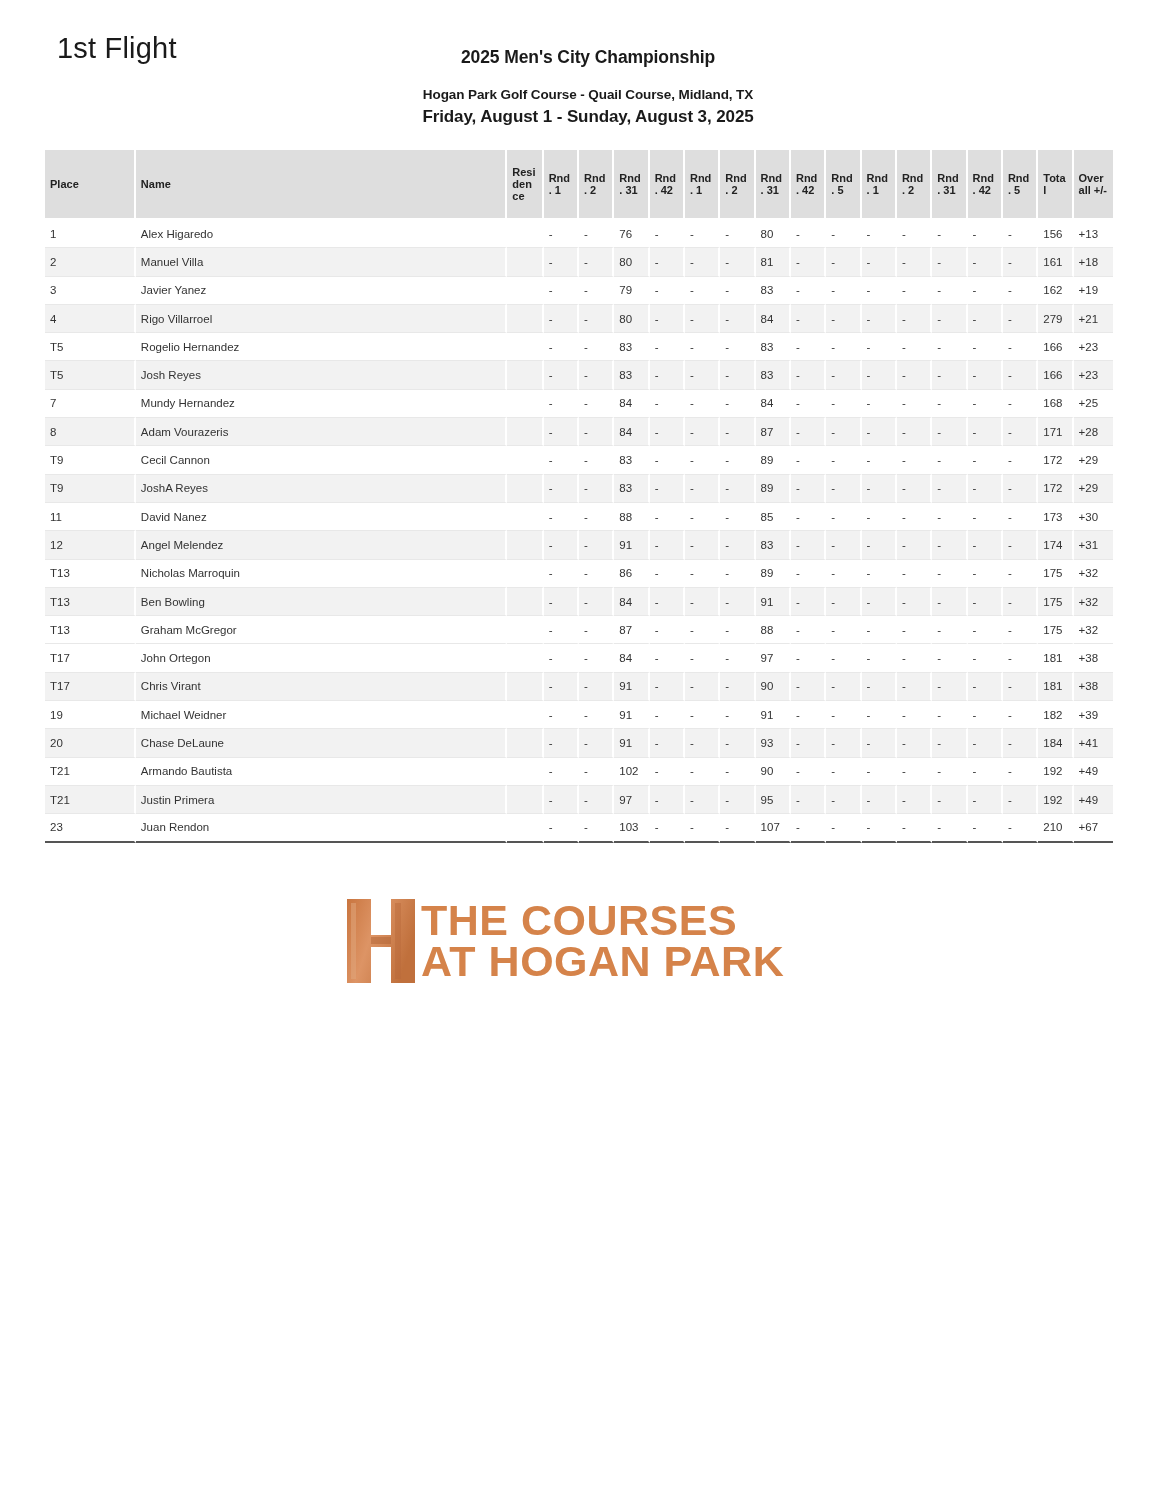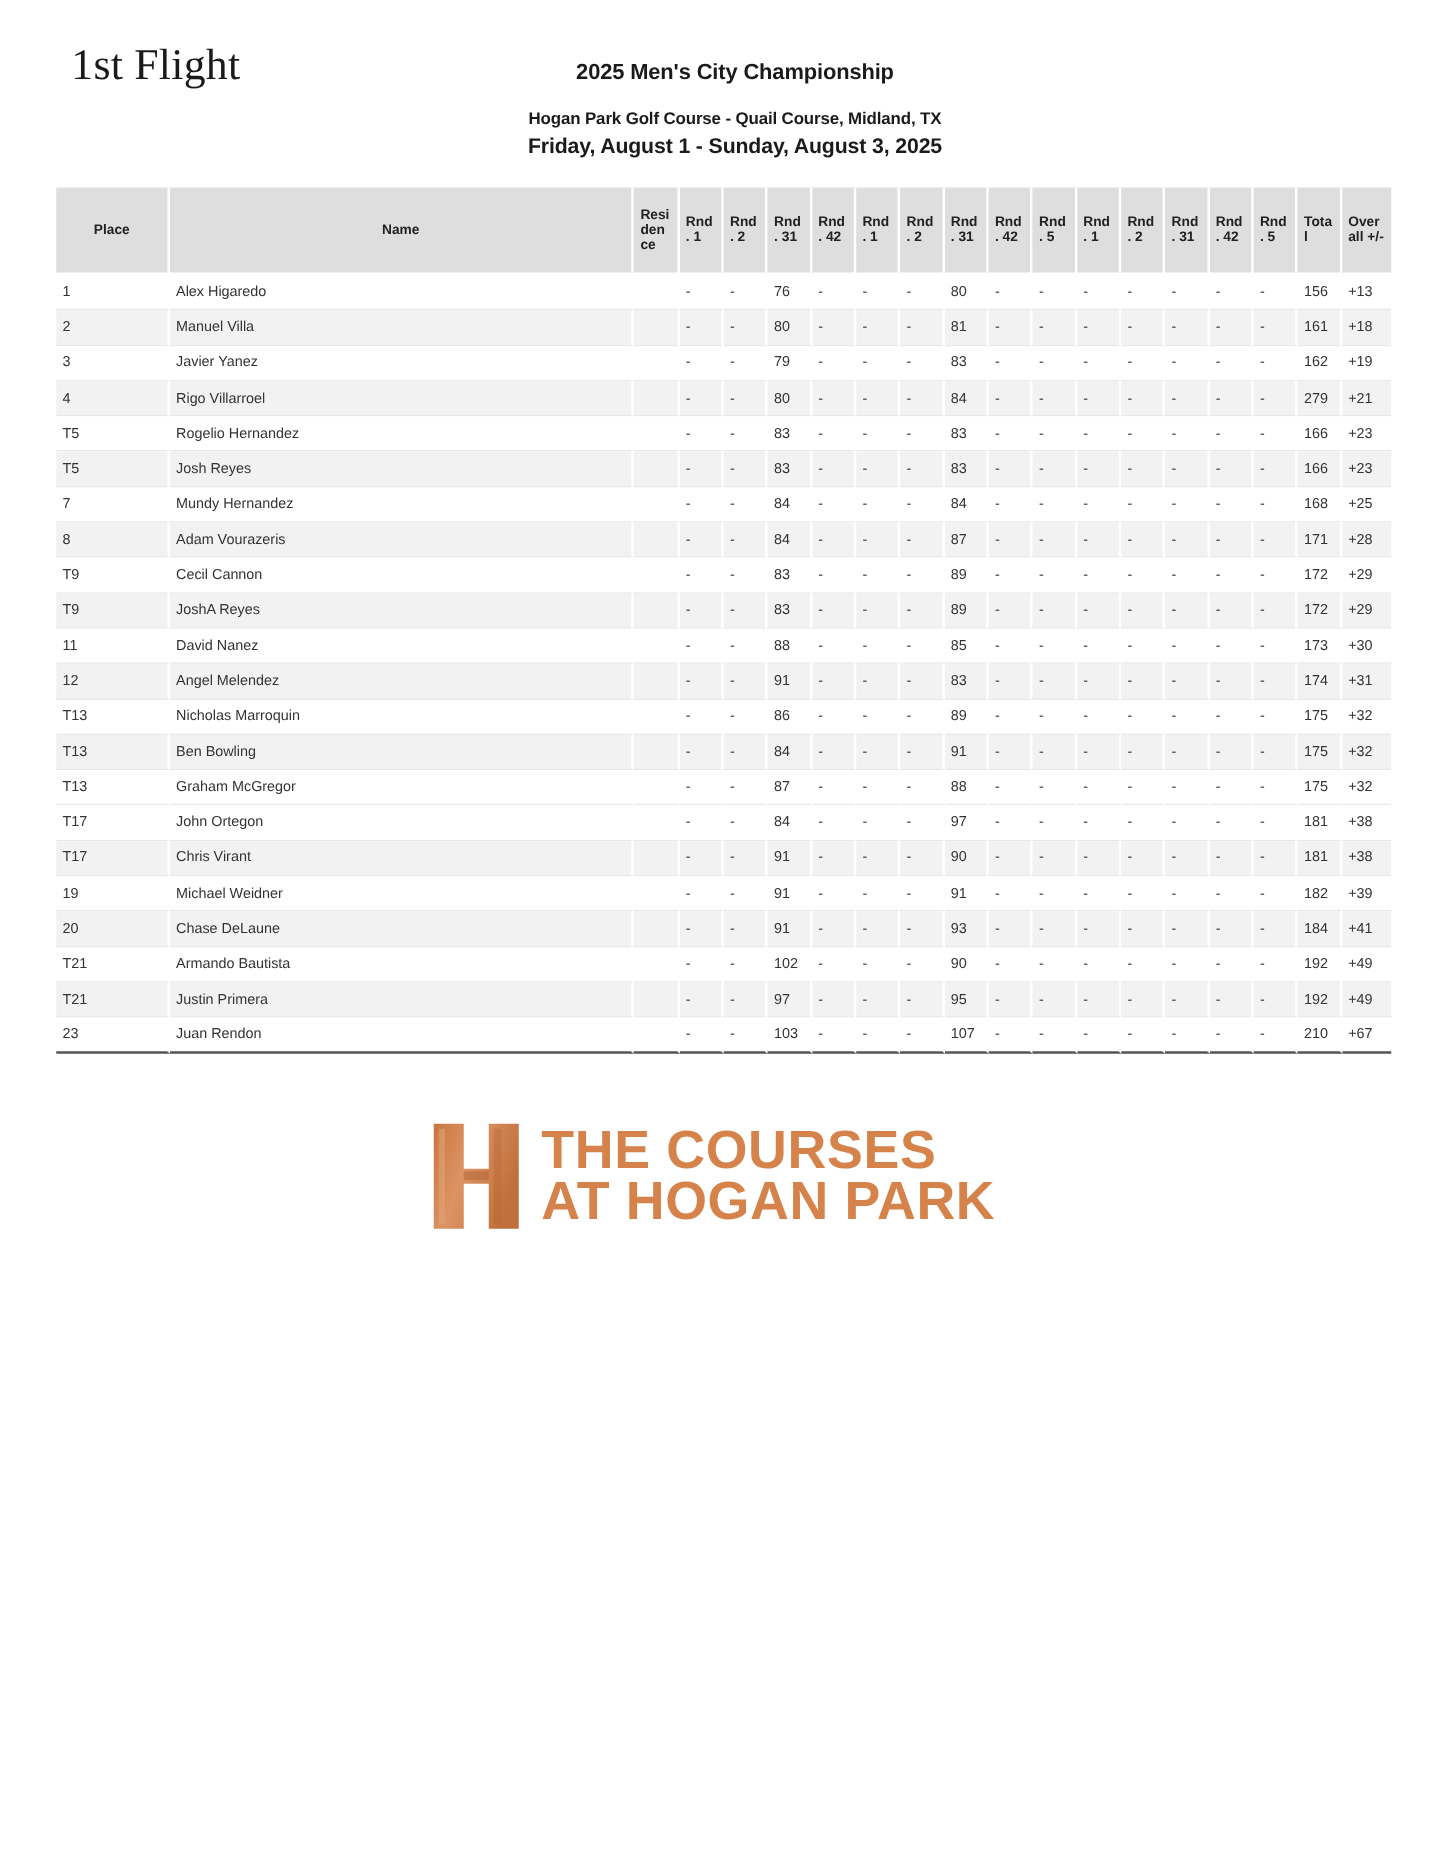--- a/index.html
+++ b/index.html
@@ -20,25 +20,24 @@
     position: relative;
     width: 1156px;
     height: 1496px;
   }
 
   
   .flight-title {
     position: absolute;
     left: 57px;
     top: 32px;
-    font-size: 35px;
+    font-size: 29px;
     font-weight: 400;
     color: #1a1a1a;
     letter-spacing: 0.2px;
-    font-family: Liberation Serif, serif;
   }
   .center-head {
     position: absolute;
     left: 0;
     right: 0;
     top: 46px;
     text-align: center;
     padding-left: 20px;
   }
   .ch-line1 {
@@ -78,21 +77,21 @@
     border-collapse: separate;
     border-spacing: 0;
     width: 1068px;
     table-layout: fixed;
   }
   table.results thead th {
     background: #dedede;
     font-size: 11px;
     font-weight: bold;
     color: #222;
-    text-align: center;
+    text-align: left;
     vertical-align: middle;
     height: 70px;
     padding: 4px 5px;
     border-right: 2px solid #ffffff;
     border-bottom: 2px solid #ffffff;
     line-height: 12px;
     word-wrap: break-word;
     overflow-wrap: break-word;
     box-sizing: border-box;
   }
@@ -133,21 +132,21 @@
     color: #666;
   }
 
   
   .logo {
     position: absolute;
     left: 345px;
     top: 897px;
     display: flex;
     align-items: center;
-    gap: 16px;
+    gap: 4px;
   }
   .logo-h {
     position: relative;
     width: 72px;
     height: 88px;
   }
   .logo-text {
     display: flex;
     flex-direction: column;
     line-height: 0.96;

